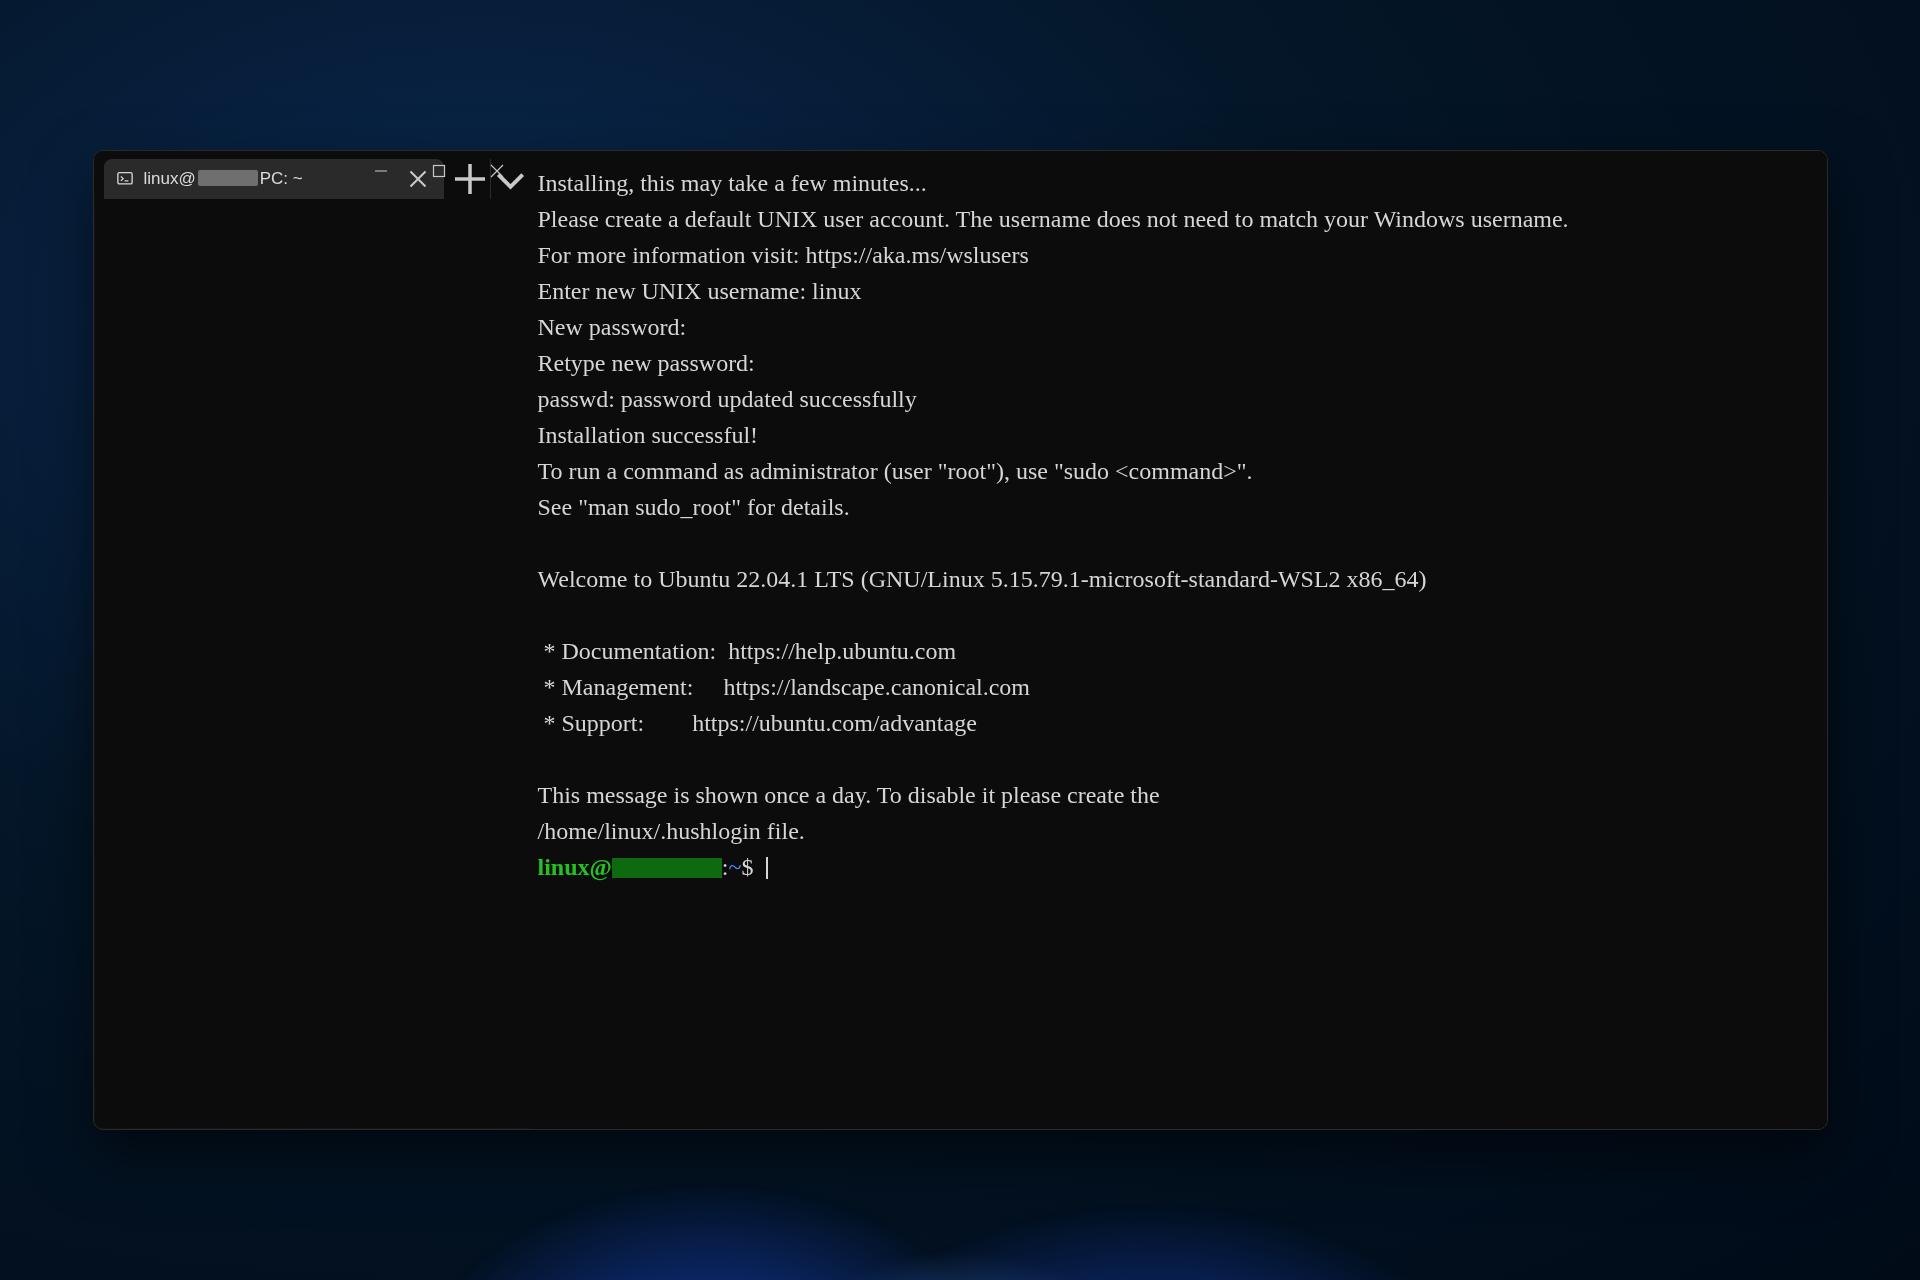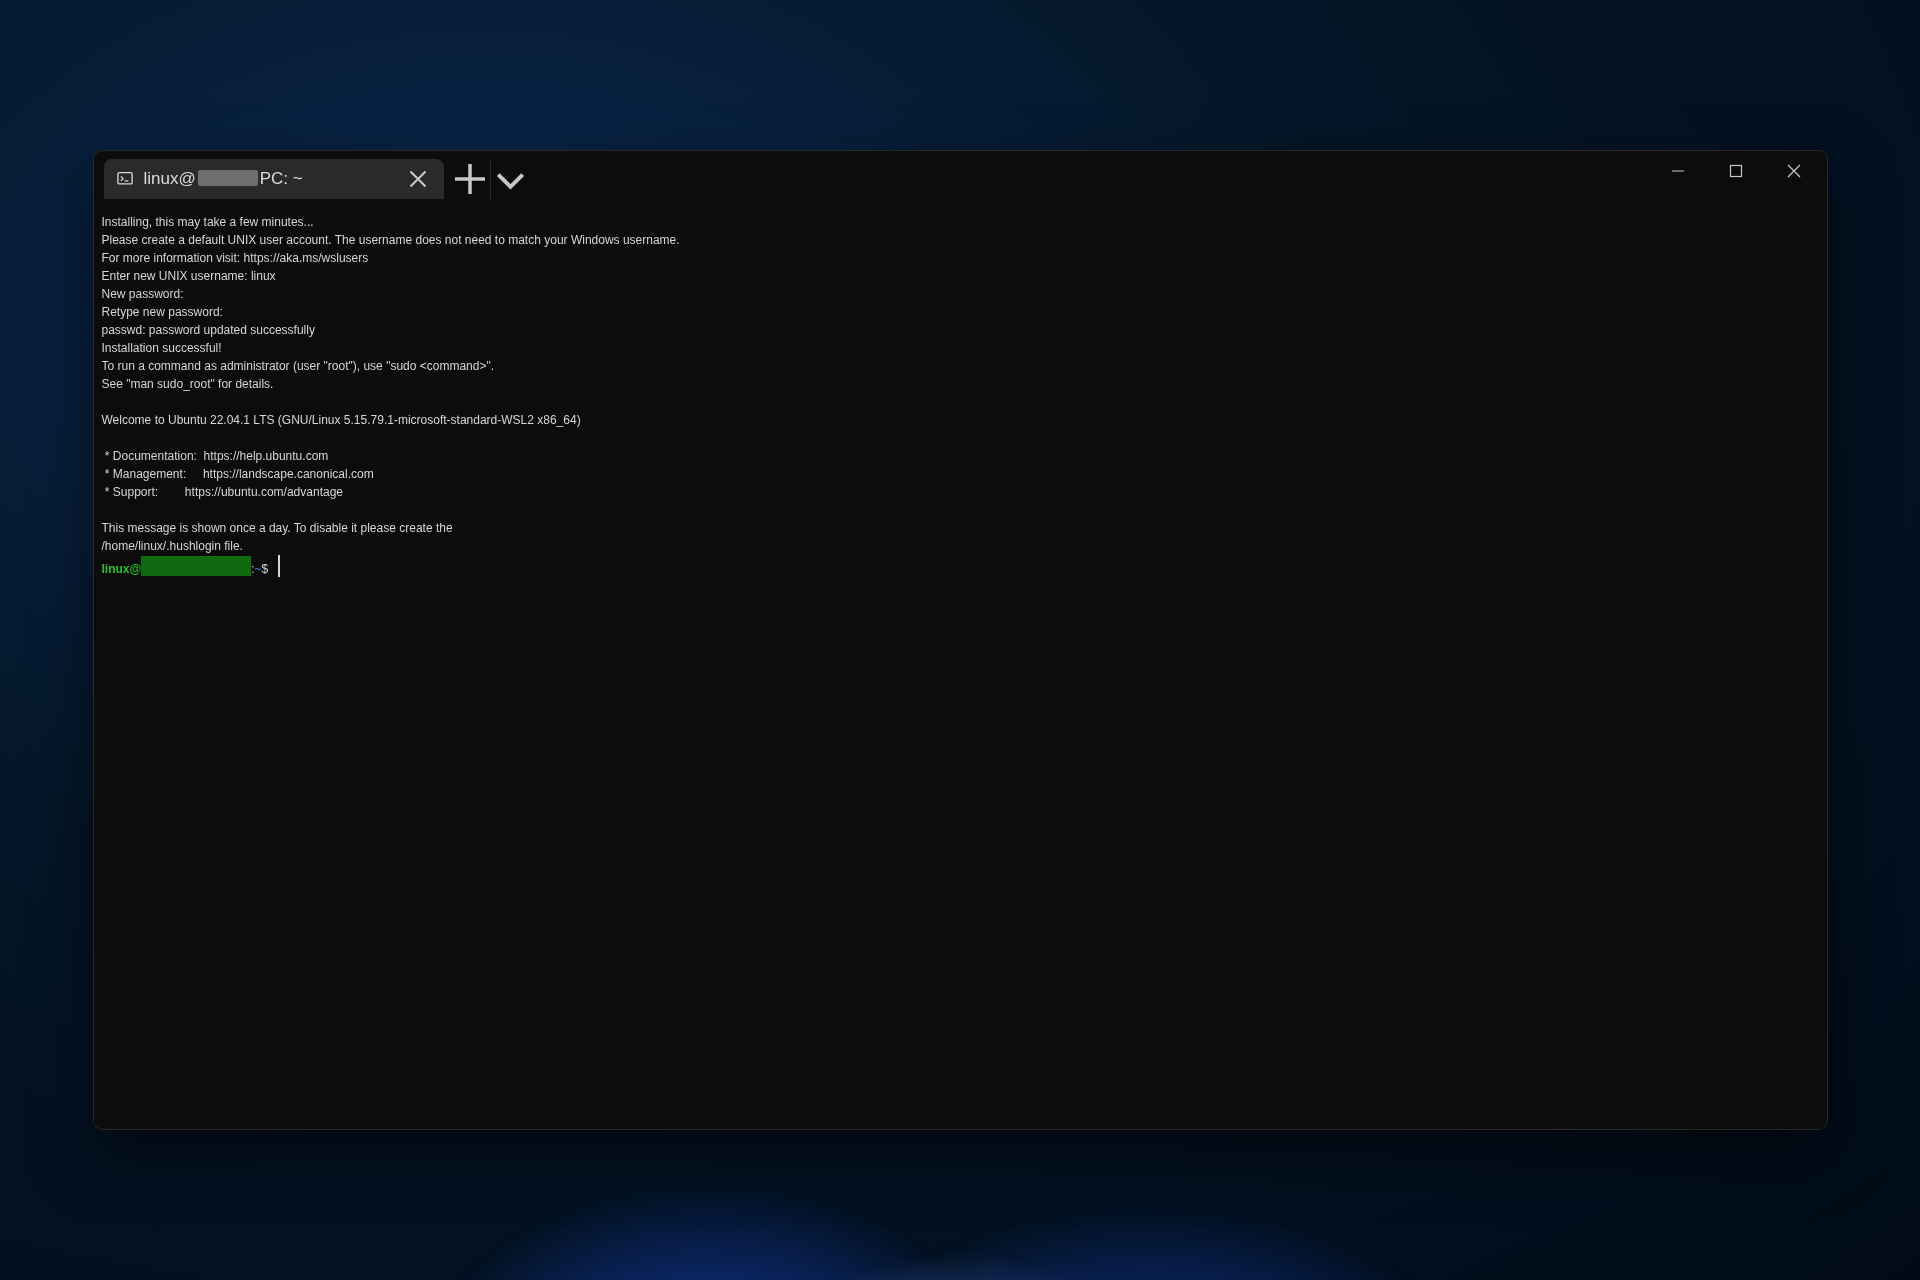--- a/index.html
+++ b/index.html
@@ -36,21 +36,21 @@
       pointer-events: none;
     }
     .window {
       width: 1735px;
       height: 980px;
       background: #0c0c0c;
       border: 1px solid #2a2a2a;
       border-radius: 10px;
       box-shadow: 0 24px 60px rgba(0,0,0,0.55), 0 0 0 1px rgba(255,255,255,0.03) inset;
       display: flex;
-      flex-direction: column;
+      flex-direction: row;
       overflow: hidden;
       position: relative;
       z-index: 2;
     }
     .titlebar {
       height: 48px;
       display: flex;
       align-items: flex-end;
       background: #0c0c0c;
       position: relative;
@@ -117,22 +117,22 @@
     }
     .winbtn svg { width: 14px; height: 14px; }
 
     .terminal-body {
       flex: 1;
       background: #0c0c0c;
       padding: 14px 8px 8px 8px;
       overflow: hidden;
     }
     pre#terminal {
-      font-family: Liberation Sans, sans-serif;
-      font-size: 12px;
+      font-family: Liberation Serif, serif;
+      font-size: 24px;
       line-height: 1.5;
       color: #d6d6d6;
       white-space: pre;
     }
     .p-user { color: #21c221; font-weight: 600; }
     .p-host-redact {
       display: inline-block;
       width: 110px; height: 20px;
       background: #0f6a0f;
       vertical-align: -3px;

